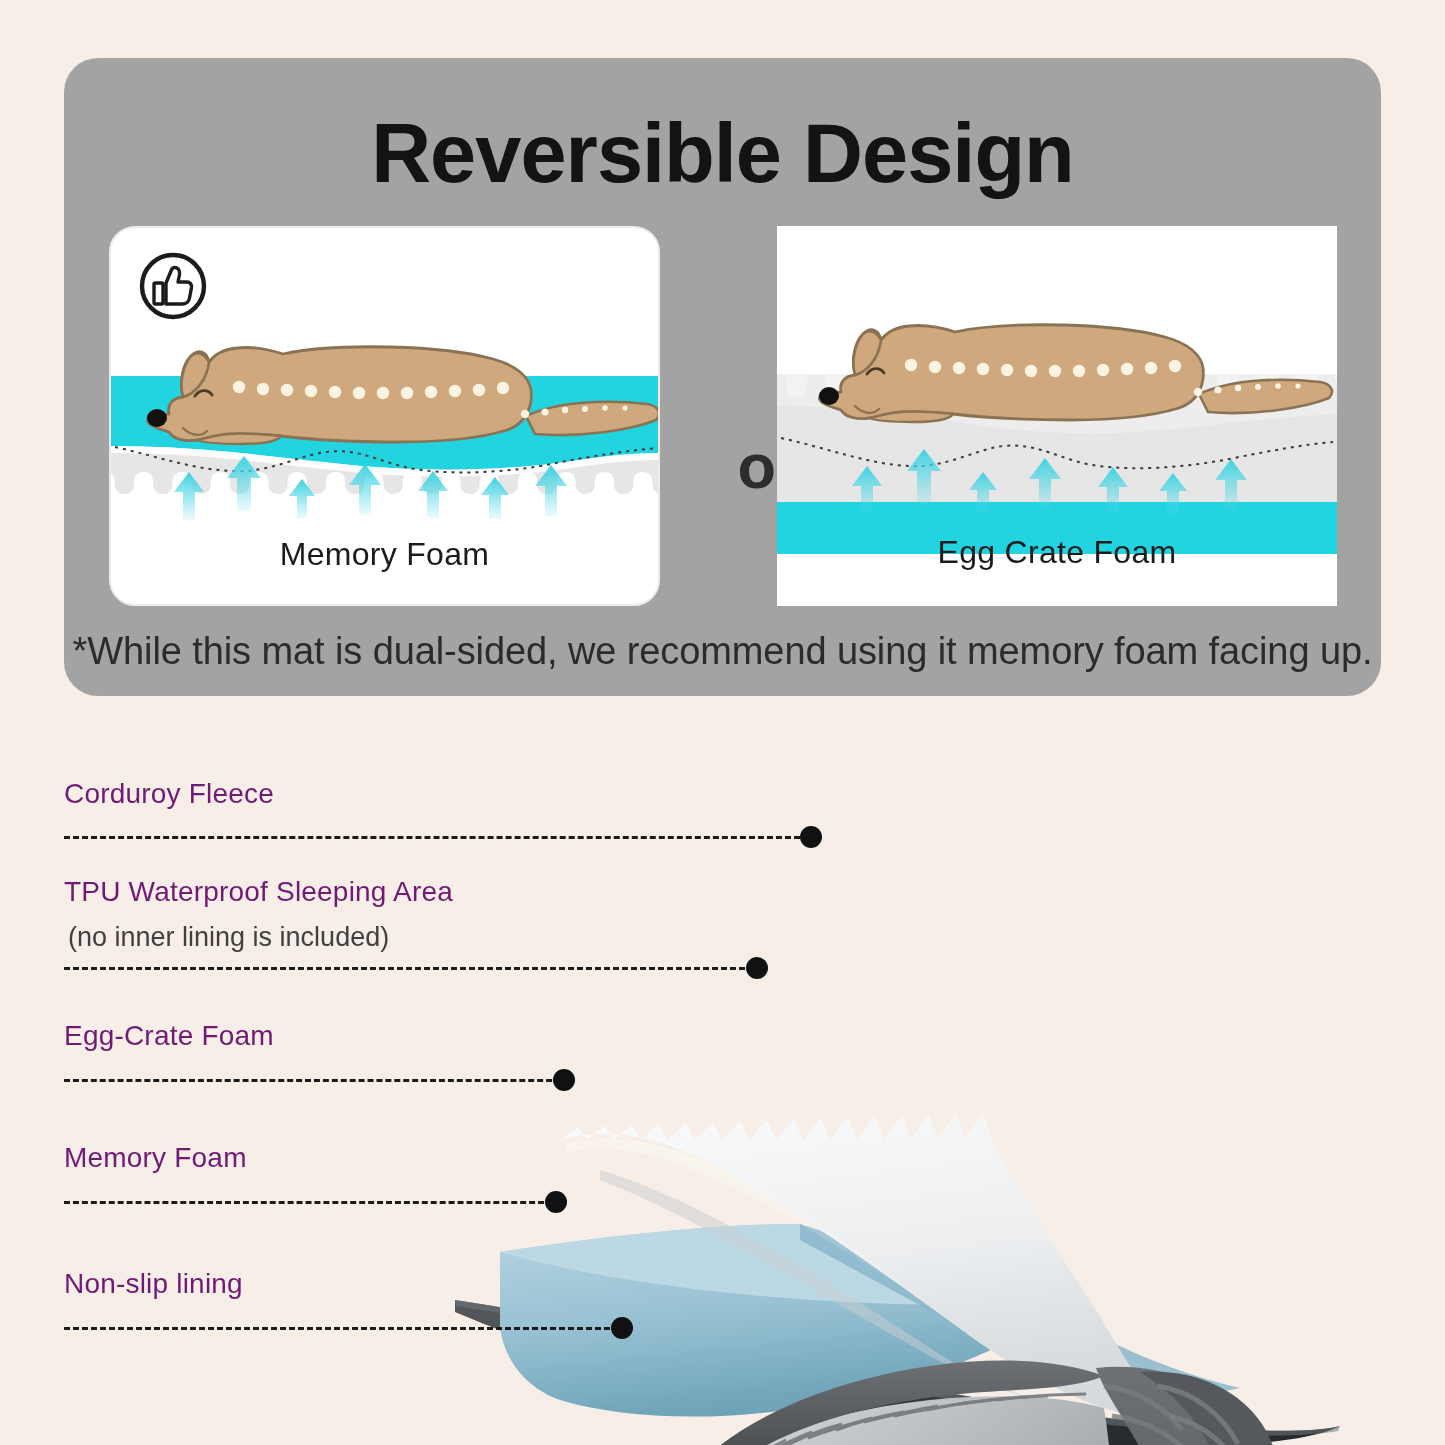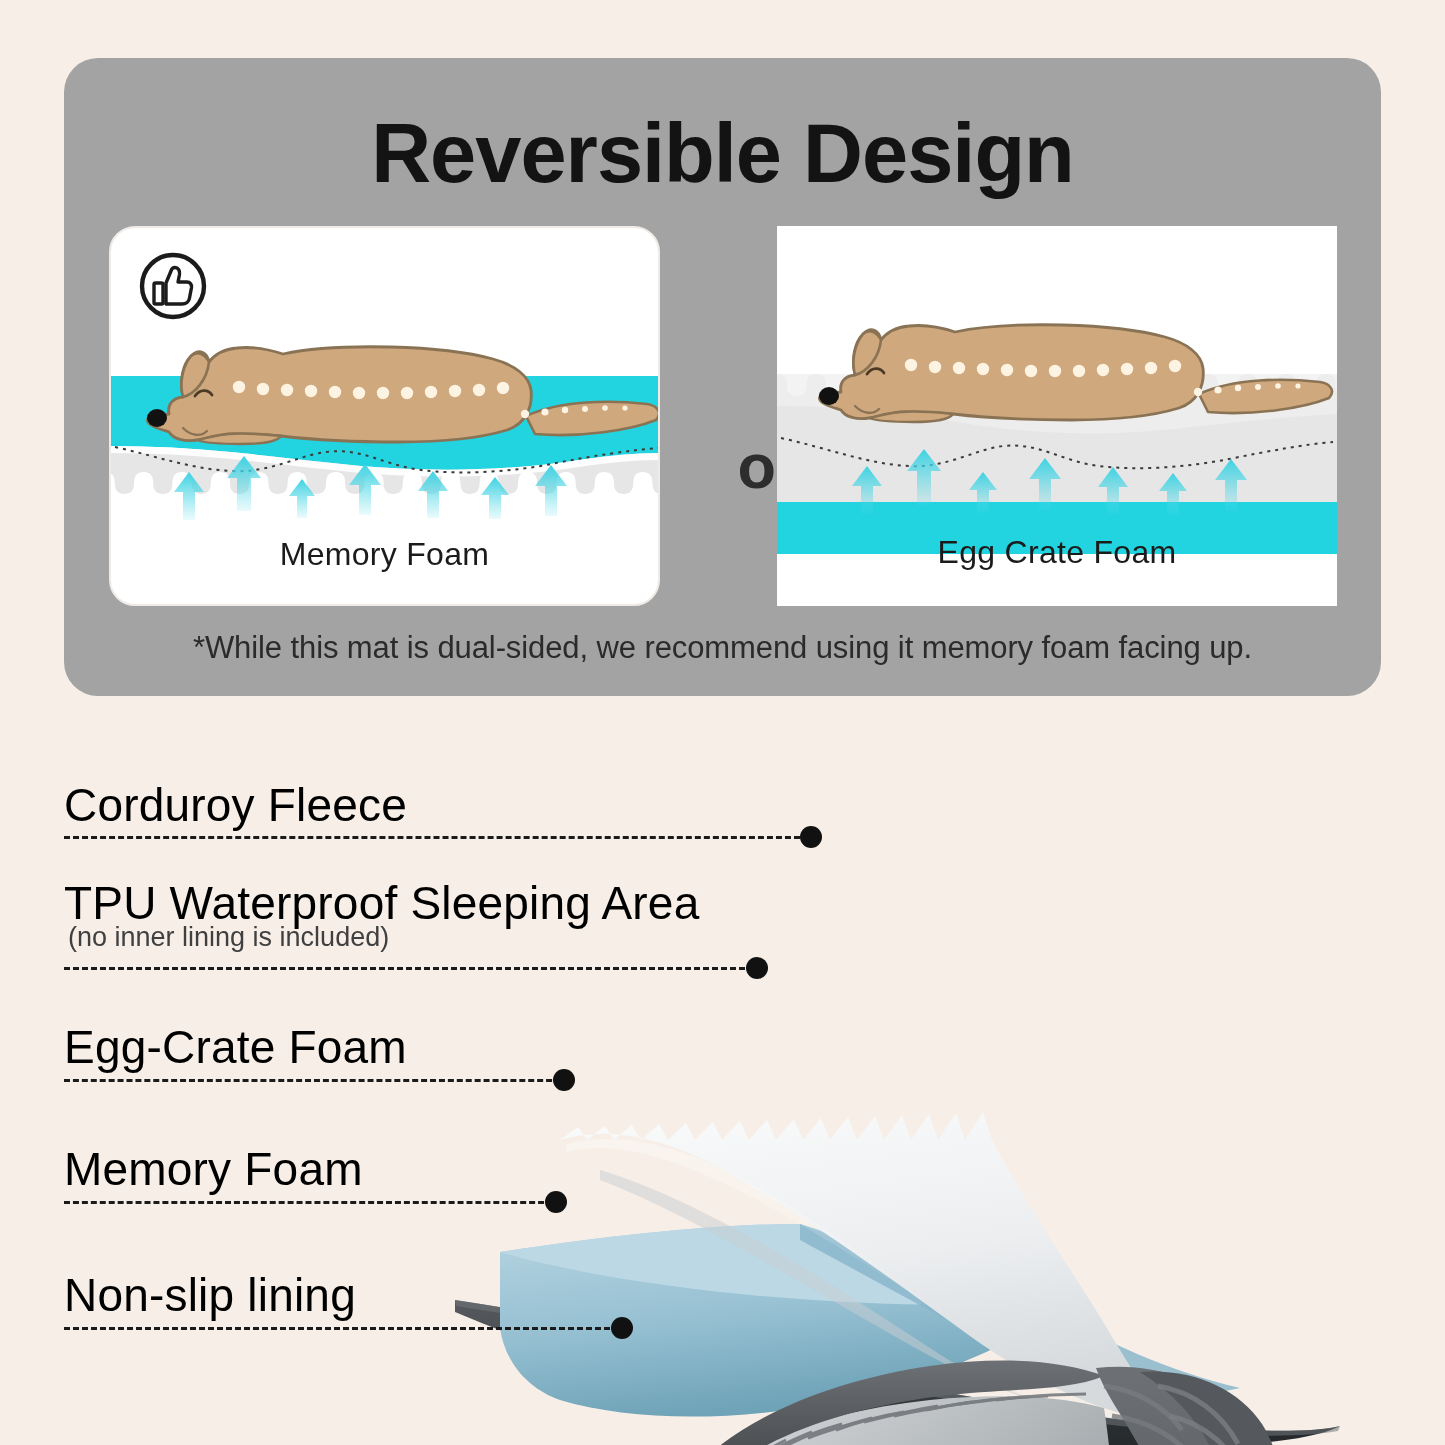--- a/index.html
+++ b/index.html
@@ -67,21 +67,21 @@
     letter-spacing:.3px;
   }
   .cap-left{ left:0; top:308px; }
   .cap-right{ left:0; top:308px; }
 
   .footnote{
     position:absolute;
     left:0; top:572px;
     width:100%;
     text-align:center;
-    font-size:31px;
+    font-size:38px;
     color:#2b2b2b;
     letter-spacing:-.1px;
   }
 
   
   .thumb-badge{
     position:absolute; left:26px; top:22px;
     width:72px; height:72px;
   }
 
@@ -89,22 +89,22 @@
   .ill{ position:absolute; left:0; top:0; }
 
   
   .bottom{
     position:absolute; left:0; top:700px;
     width:1445px; height:745px;
   }
 
   .lbl{
     position:absolute;
-    font-size:46px;
-    color:#000000;
+    font-size:28px;
+    color:#701a75;
     white-space:nowrap;
     letter-spacing:.2px;
   }
   .lbl-sub{
     position:absolute;
     font-size:27px;
     color:#404040;
     white-space:nowrap;
   }
   .leader{

